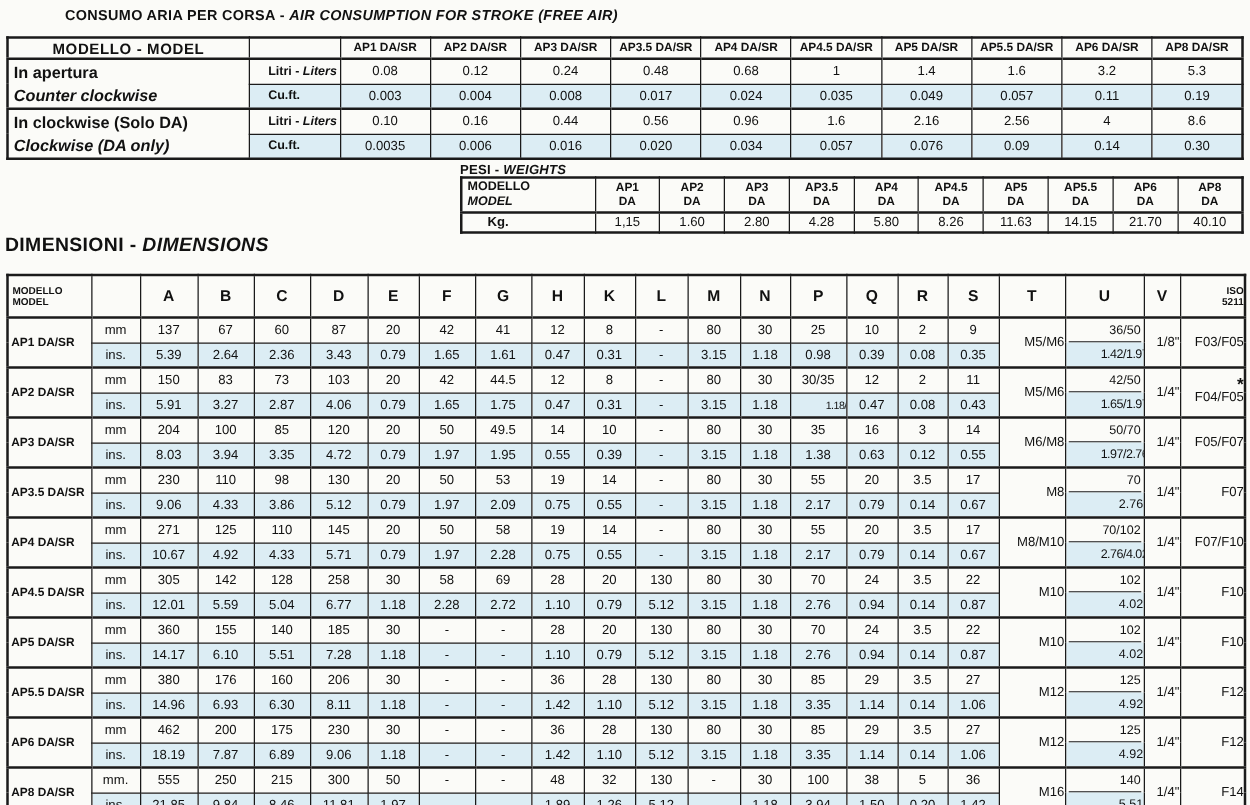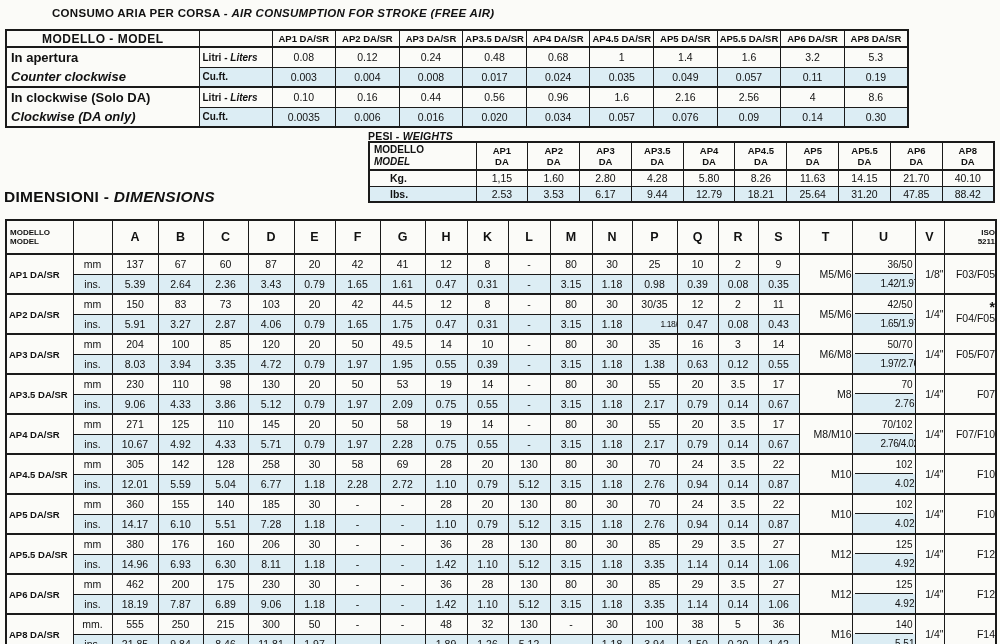--- a/index.html
+++ b/index.html
@@ -25,21 +25,21 @@
   tr.shaded > td { background:#dcedf4; }
 
   
   #consumption-table tr.hdr { height:17px; }
   #consumption-table tr { height:19px; }
   .model-hdr { font-weight:bold; font-size:12px; text-align:center; letter-spacing:.5px; }
   .col-hdr { font-weight:bold; font-size:9.5px; text-align:center; }
   .row-label { background:transparent !important; padding-left:4px; text-align:left; }
   .lbl-it { font-weight:bold; font-size:13px; line-height:19px; }
   .lbl-en { font-weight:bold; font-style:italic; font-size:13px; line-height:19px; }
-  .unit-c { font-weight:bold; font-size:10px; text-align:left; padding-left:3px; }
+  .unit-c { font-weight:bold; font-size:10px; text-align:left; padding-left:15px; }
   .val { font-size:10.5px; text-align:center; }
   .tight { font-size:8.5px; letter-spacing:-.4px;padding-left:28px; }
 
   
   #weights-table tr.hdr { height:28px; }
   #weights-table tr { height:16px; }
   .w-model-hdr { font-size:10px; font-weight:bold; text-align:left; padding-left:4px; line-height:12px; }
   .w-col-hdr { font-size:9.5px; font-weight:bold; text-align:center; line-height:11px; }
   .w-row-label { font-weight:bold; font-size:10.5px; text-align:left; padding-left:20px; }
 
@@ -59,21 +59,21 @@
   .iso-note { display:block; font-size:14px; font-weight:bold; line-height:7px; height:8px; }
 </style>
 </head>
 <body>
 
 <div class="abs title-sm" style="left:5px; top:7px;margin-left:47px;">
   <span>CONSUMO ARIA PER CORSA -</span>
   <span class="it">AIR CONSUMPTION FOR STROKE (FREE AIR)</span>
 </div>
 
-<table id="consumption-table" class="abs" style="left:5px; top:29px; width:904px;">
+<table id="consumption-table" class="abs" style="left:5px; top:29px; width:990px;">
     <colgroup>
       <col style="width:193px">
       <col style="width:73px">
       <col>
       <col>
       <col>
       <col>
       <col>
       <col>
       <col>
@@ -197,33 +197,20 @@
         <td class="val">1,15</td>
         <td class="val">1.60</td>
         <td class="val">2.80</td>
         <td class="val">4.28</td>
         <td class="val">5.80</td>
         <td class="val">8.26</td>
         <td class="val">11.63</td>
         <td class="val">14.15</td>
         <td class="val">21.70</td>
         <td class="val">40.10</td>
-      </tr>
-      <tr class="shaded">
-        <td class="w-row-label">lbs.</td>
-        <td class="val">2.53</td>
-        <td class="val">3.53</td>
-        <td class="val">6.17</td>
-        <td class="val">9.44</td>
-        <td class="val">12.79</td>
-        <td class="val">18.21</td>
-        <td class="val">25.64</td>
-        <td class="val">31.20</td>
-        <td class="val">47.85</td>
-        <td class="val">88.42</td>
       </tr>
     </tbody>
   </table>
 
 <div class="abs title-lg" style="left:4px; top:188px;">
   <span>DIMENSIONI -</span>
   <span class="it">DIMENSIONS</span>
 </div>
 
 <table id="dimensions-table" class="abs" style="left:5px; top:219px; width:990px;">

